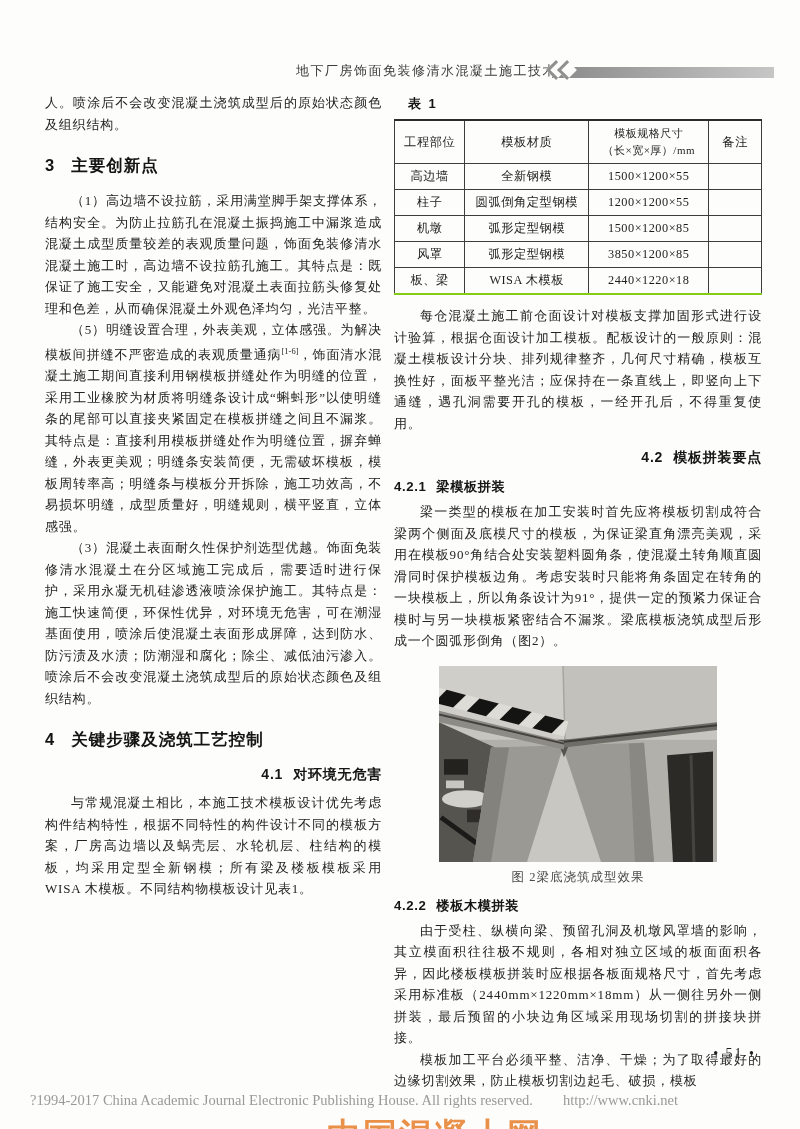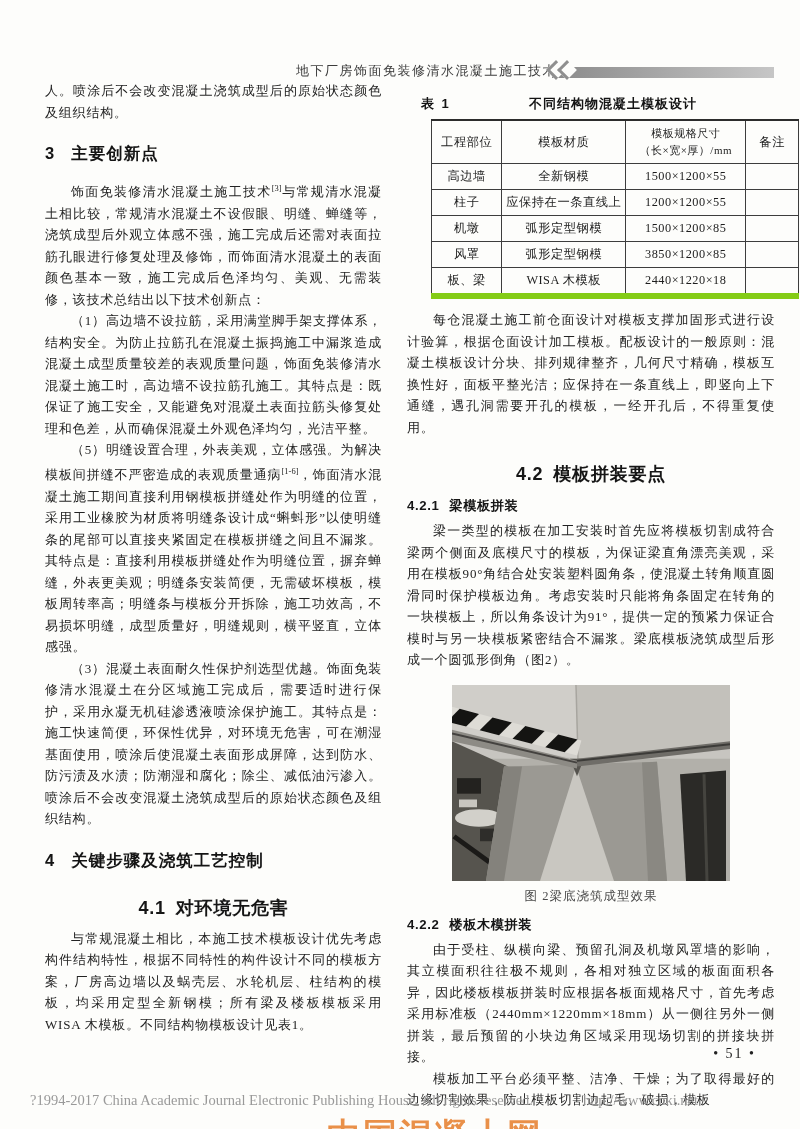--- a/index.html
+++ b/index.html
@@ -10,60 +10,60 @@
   .header-title{position:absolute;top:62px;left:296px;font-size:13px;letter-spacing:1.5px;color:#3c3c3c;
                 font-family:"Liberation Sans","DejaVu Sans",sans-serif;}
   .header-bar{position:absolute;top:67px;left:552px;width:222px;height:11px;
               background:linear-gradient(to right,#8a8a8a,#c6c6c6);}
   .chevrons{position:absolute;left:-3px;top:-4px;display:flex;}
   .chev{display:inline-block;width:11px;height:11px;margin-right:-3px;background:#fdfdfb;
         border-left:3px solid #8f8f8f;border-bottom:3px solid #8f8f8f;transform:rotate(45deg);}
 
   
   .col{position:absolute;text-align:justify;}
-  .col-left{left:45px;top:80px;width:337px;}
-  .col-right{left:407px;top:95px;width:368px;}
+  .col-left{left:45px;top:92px;width:337px;}
+  .col-right{left:394px;top:95px;width:368px;}
   p{margin:0;text-indent:2em;font-size:13px;line-height:21.5px;letter-spacing:0.8px;color:#232323;}
   p.noindent{text-indent:0;}
   sup{font-size:8.5px;letter-spacing:0;}
 
   h2.sec{margin:20px 0 13px;font-family:"Liberation Sans","DejaVu Sans",sans-serif;
          font-size:16.5px;font-weight:bold;color:#141414;letter-spacing:1px;text-align:left;}
   h2.sec .num{margin-right:16px;}
-  h3.sub{margin:24px 0 8px;font-family:"Liberation Sans","DejaVu Sans",sans-serif;
-         font-size:18px;font-weight:bold;color:#161616;letter-spacing:0.8px;text-align:center;}
+  h3.sub{margin:15px 0 8px;font-family:"Liberation Sans","DejaVu Sans",sans-serif;
+         font-size:14px;font-weight:bold;color:#161616;letter-spacing:0.8px;text-align:right;}
   h3.sub .num{margin-right:10px;}
   h4.subsub{margin:11px 0 5px;font-family:"Liberation Sans","DejaVu Sans",sans-serif;
          font-size:13.2px;font-weight:bold;color:#161616;letter-spacing:0.6px;text-align:left;}
   h4.subsub .num{margin-right:10px;}
 
   
   .table-caption{display:flex;align-items:baseline;margin:0 0 6px 0;font-weight:bold;font-size:13px;
                  font-family:"Liberation Sans","DejaVu Sans",sans-serif;color:#141414;}
   .table-caption .tlabel{margin-left:14px;letter-spacing:2px;}
   .table-caption .ttitle{flex:1;text-align:center;letter-spacing:1px;}
   table.spec{width:100%;border-collapse:collapse;font-size:12.3px;color:#1d1d1d;table-layout:fixed;}
   table.spec th,table.spec td{border:1px solid #3d3d3d;text-align:center;padding:4px 1px;letter-spacing:0.5px;}
   table.spec thead th{font-weight:normal;line-height:17px;}
-  table.spec{border-top:2px solid #2c2c2c;border-bottom:6px solid #84cc16;margin-left:24px;}
+  table.spec{border-top:2px solid #2c2c2c;border-bottom:2px solid #84cc16;}
   .w-part{width:19%;} .w-mat{width:34%;} .w-size{width:33%;} .w-note{width:14%;}
   .tbl-sub{display:block;font-size:11px;}
 
   
   figure{margin:14px 0 0 0;text-align:center;}
   figure svg{display:block;margin:0 auto;}
   figcaption{margin-top:7px;font-size:12.5px;color:#4a4a4a;letter-spacing:1px;}
   figcaption .flabel{margin-right:0;}
 
   
   .page-number{position:absolute;top:1046px;right:44px;font-size:14px;color:#222;letter-spacing:2px;}
   .watermark{position:absolute;top:1066px;left:327px;font-size:34px;font-weight:bold;color:#e8873a;
              letter-spacing:2px;opacity:.92;font-family:"Liberation Sans","DejaVu Sans",sans-serif;margin-top:47px;}
   .footer-line{position:absolute;top:1092px;left:30px;width:745px;display:flex;
-               font-size:14.5px;color:#999;font-family:"Liberation Serif","DejaVu Serif",serif;gap:20px;}
+               font-size:14.5px;color:#999;font-family:"Liberation Serif","DejaVu Serif",serif;}
   .footer-line .copyright{white-space:nowrap;}
   .footer-line .url{margin-left:30px;white-space:nowrap;}
 </style>
 </head>
 <body>
 
 <div class="page">
 
   <span class="header-title">地下厂房饰面免装修清水混凝土施工技术</span>
   <div class="header-bar">
@@ -73,21 +73,20 @@
     </span>
   </div>
 
   <div class="col col-left">
     <p class="noindent">人。喷涂后不会改变混凝土浇筑成型后的原始状态颜色及组织结构。</p>
 
     <h2 class="sec">
       <span class="num">3</span><span>主要创新点</span>
     </h2>
 
-    <p><span>饰面免装修清水混凝土施工技术</span><sup>[3]</sup><span>与常规清水混凝土相比较，常规清水混凝土不设假眼、明缝、蝉缝等，浇筑成型后外观立体感不强，施工完成后还需对表面拉筋孔眼进行修复处理及修饰，而饰面清水混凝土的表面颜色基本一致，施工完成后色泽均匀、美观、无需装修，该技术总结出以下技术创新点：</span></p>
 
     <p>（1）高边墙不设拉筋，采用满堂脚手架支撑体系，结构安全。为防止拉筋孔在混凝土振捣施工中漏浆造成混凝土成型质量较差的表观质量问题，饰面免装修清水混凝土施工时，高边墙不设拉筋孔施工。其特点是：既保证了施工安全，又能避免对混凝土表面拉筋头修复处理和色差，从而确保混凝土外观色泽均匀，光洁平整。</p>
 
     <p><span>（5）明缝设置合理，外表美观，立体感强。为解决模板间拼缝不严密造成的表观质量通病</span><sup>[1-6]</sup><span>，饰面清水混凝土施工期间直接利用钢模板拼缝处作为明缝的位置，采用工业橡胶为材质将明缝条设计成“蝌蚪形”以使明缝条的尾部可以直接夹紧固定在模板拼缝之间且不漏浆。其特点是：直接利用模板拼缝处作为明缝位置，摒弃蝉缝，外表更美观；明缝条安装简便，无需破坏模板，模板周转率高；明缝条与模板分开拆除，施工功效高，不易损坏明缝，成型质量好，明缝规则，横平竖直，立体感强。</span></p>
 
     <p>（3）混凝土表面耐久性保护剂选型优越。饰面免装修清水混凝土在分区域施工完成后，需要适时进行保护，采用永凝无机硅渗透液喷涂保护施工。其特点是：施工快速简便，环保性优异，对环境无危害，可在潮湿基面使用，喷涂后使混凝土表面形成屏障，达到防水、防污渍及水渍；防潮湿和腐化；除尘、减低油污渗入。喷涂后不会改变混凝土浇筑成型后的原始状态颜色及组织结构。</p>
 
     <h2 class="sec">
       <span class="num">4</span><span>关键步骤及浇筑工艺控制</span>
     </h2>
@@ -96,21 +95,20 @@
       <span class="num">4.1</span><span>对环境无危害</span>
     </h3>
 
     <p>与常规混凝土相比，本施工技术模板设计优先考虑构件结构特性，根据不同特性的构件设计不同的模板方案，厂房高边墙以及蜗壳层、水轮机层、柱结构的模板，均采用定型全新钢模；所有梁及楼板模板采用 WISA 木模板。不同结构物模板设计见表1。</p>
   </div>
 
   <div class="col col-right">
 
     <div class="table-caption">
       <span class="tlabel">表 1</span>
-      <span class="ttitle">不同结构物混凝土模板设计</span>
     </div>
 
     <table class="spec">
       <thead>
         <tr>
           <th class="w-part">工程部位</th>
           <th class="w-mat">模板材质</th>
           <th class="w-size">
             <span class="tbl-sub">模板规格尺寸</span>
             <span class="tbl-sub">（长×宽×厚）/mm</span>
@@ -120,21 +118,21 @@
       </thead>
       <tbody>
         <tr>
           <td>高边墙</td>
           <td>全新钢模</td>
           <td>1500×1200×55</td>
           <td></td>
         </tr>
         <tr>
           <td>柱子</td>
-          <td>应保持在一条直线上</td>
+          <td>圆弧倒角定型钢模</td>
           <td>1200×1200×55</td>
           <td></td>
         </tr>
         <tr>
           <td>机墩</td>
           <td>弧形定型钢模</td>
           <td>1500×1200×85</td>
           <td></td>
         </tr>
         <tr>

